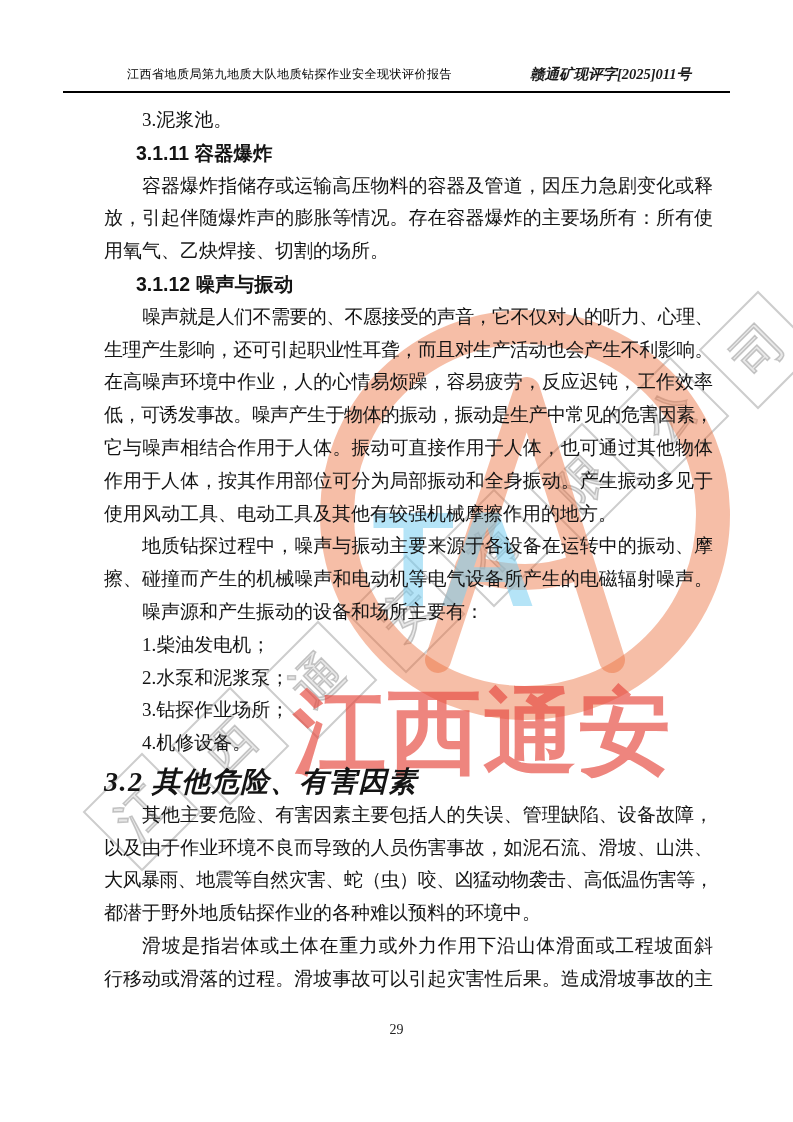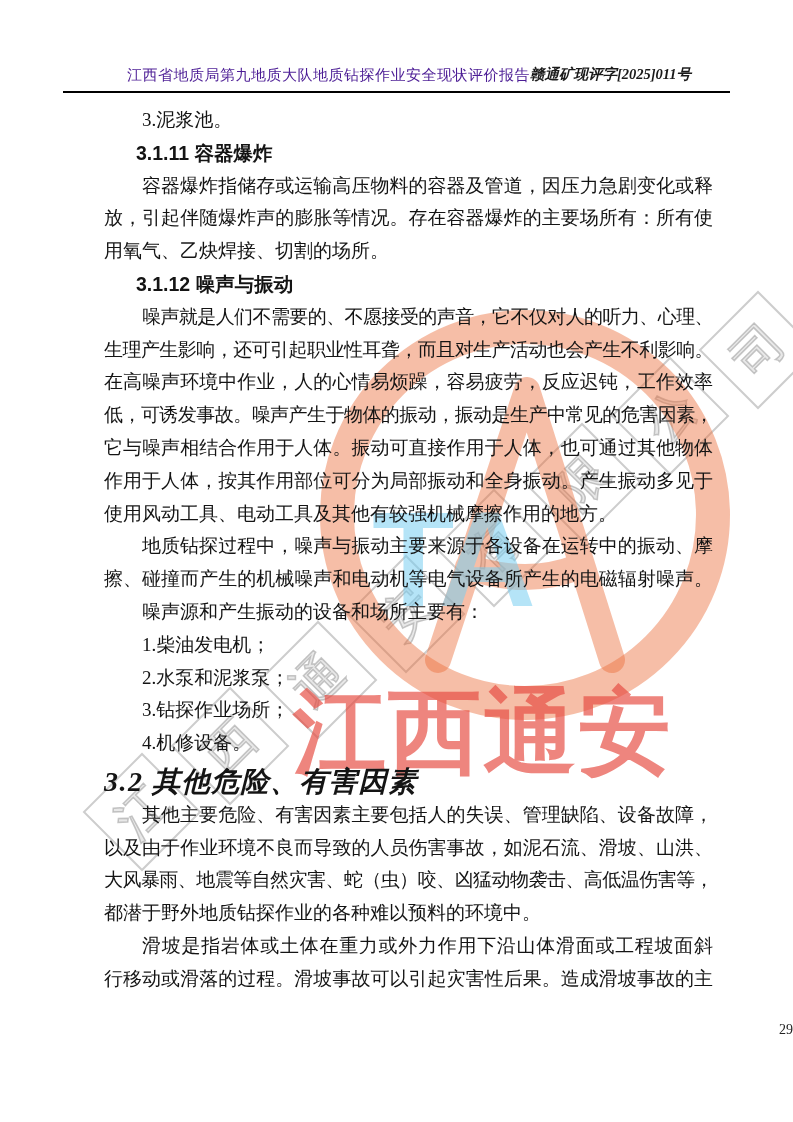--- a/index.html
+++ b/index.html
@@ -6,37 +6,37 @@
   .page{
     position:relative;
     width:793px;height:1122px;
     margin:0 auto;
     background:#ffffff;
     overflow:hidden;
     font-family:"Liberation Serif","DejaVu Serif",serif;
     color:#111;
   }
   
-  .hdr-left{position:absolute;left:127px;top:66px;font-size:15px;letter-spacing:.5px;color:#4c1d95;white-space:nowrap;z-index:10;}
+  .hdr-left{position:absolute;left:127px;top:66px;font-size:12px;letter-spacing:.5px;color:#000000;white-space:nowrap;z-index:10;}
   .hdr-right{position:absolute;right:102px;top:65px;font-size:14.5px;font-weight:bold;color:#1a1a1a;white-space:nowrap;z-index:10;font-style:italic;}
   .hdr-rule{position:absolute;left:63px;top:91px;width:667px;height:2px;background:#000;z-index:10;}
   
   .content{position:absolute;left:104px;top:104px;width:609px;z-index:10;}
   .ln{
     height:32.8px;line-height:32.8px;
     font-size:19px;color:#141414;
     white-space:nowrap;
   }
   .ind{text-indent:38px;}
   .full{white-space:normal;text-align:justify;text-align-last:justify;}
   .tight{letter-spacing:-0.6px;}
   .hd3{font-family:"Liberation Sans","DejaVu Sans",sans-serif;font-weight:bold;font-size:19.5px;margin-left:32px;}
   .hd2{font-weight:bold;font-style:italic;font-size:28px;letter-spacing:1.5px;margin-top:6px;}
   
-  .pageno{position:absolute;left:0;right:0;top:1022px;text-align:right;font-size:14px;color:#222;z-index:10;}
+  .pageno{position:absolute;left:0;right:0;top:1022px;text-align:center;font-size:14px;color:#222;z-index:10;}
   
   .wm{position:absolute;pointer-events:none;}
   .wm-diamonds{left:0;top:0;width:793px;height:1122px;z-index:1;}
   .dm{
     position:absolute;width:80px;height:80px;
     border:2px solid rgba(145,145,145,.45);
     transform:rotate(-45deg);
     display:flex;align-items:center;justify-content:center;
   }
   .dm span{

